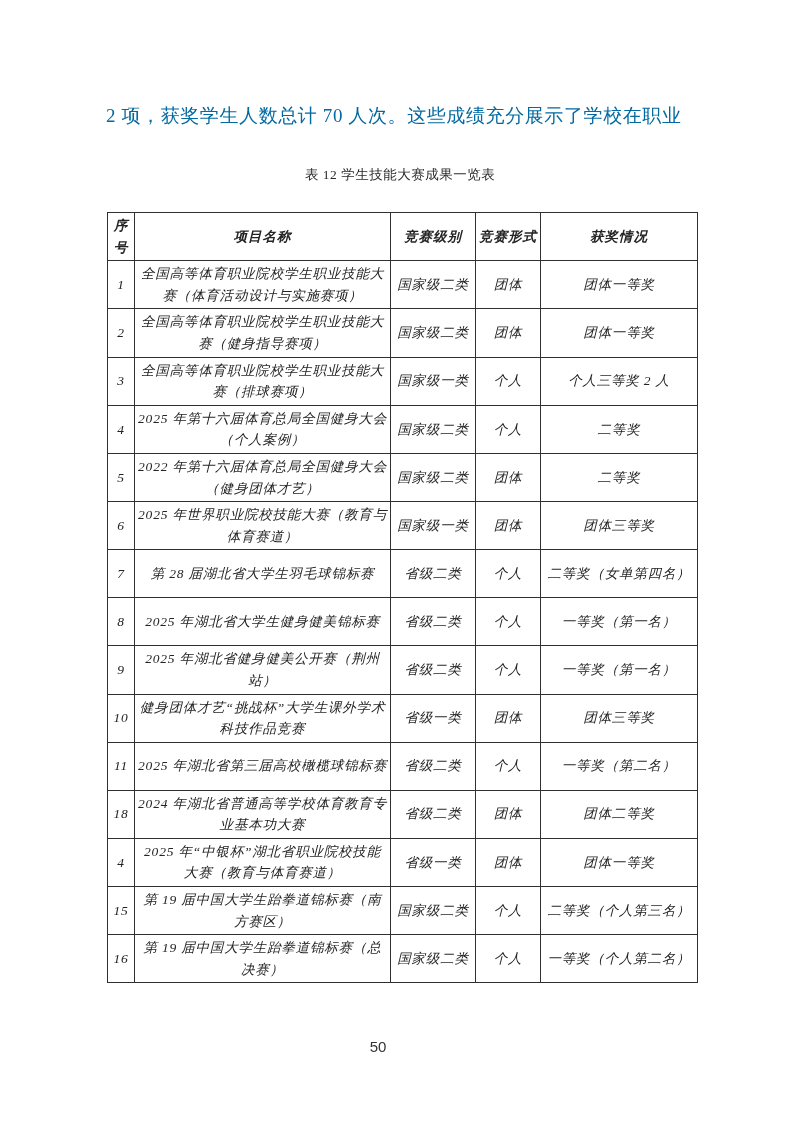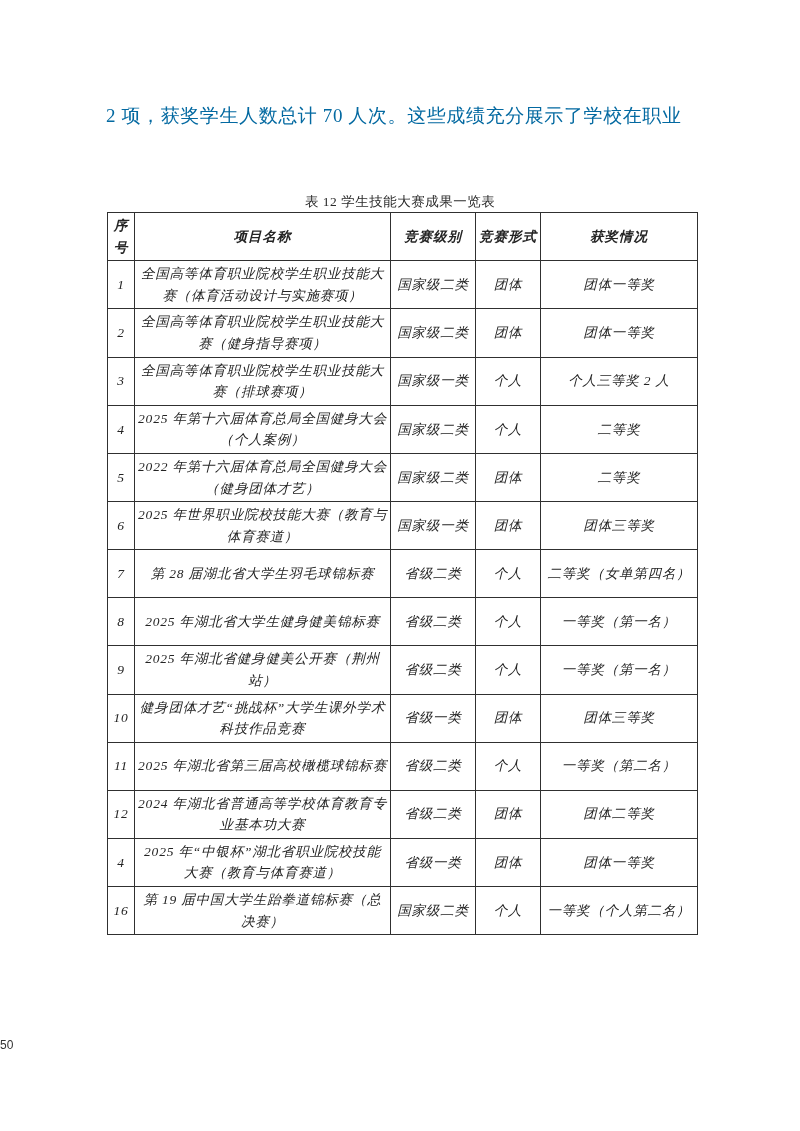--- a/index.html
+++ b/index.html
@@ -27,21 +27,21 @@
   .para-line {
     font-size: 19px;
     line-height: 47px;
     letter-spacing: 0.6px;
     white-space: nowrap;
     color: #0369a1;
   }
   
   .caption {
     position: absolute;
-    top: 193px;
+    top: 166px;
     left: 0;
     width: 800px;
     text-align: center;
     font-size: 13.5px;
     letter-spacing: 0.5px;
     color: #2a2a2a;
   }
   
   table.results {
     position: absolute;
@@ -73,21 +73,22 @@
   table.results tbody td {
     height: 48px;
     font-weight: normal;
   }
   
   .page-number {
     position: absolute;
     top: 1038px;
     left: 0;
     width: 756px;
-    font-size: 12px;
+    text-align: center;
+    font-size: 15px;
     font-family: "Liberation Sans", "DejaVu Sans", sans-serif;
     color: #333333;
   }
 </style>
 </head>
 <body>
 
 <div class="page">
 
   <div class="para">
@@ -185,34 +186,41 @@
           <td>团体三等奖</td>
         </tr>
         <tr>
           <td>11</td>
           <td>2025 年湖北省第三届高校橄榄球锦标赛</td>
           <td>省级二类</td>
           <td>个人</td>
           <td>一等奖（第二名）</td>
         </tr>
         <tr>
-          <td>12</td>
+          <td>18</td>
           <td>2024 年湖北省普通高等学校体育教育专业基本功大赛</td>
           <td>省级二类</td>
           <td>团体</td>
           <td>团体二等奖</td>
         </tr>
         <tr>
           <td>4</td>
           <td>2025 年“中银杯”湖北省职业院校技能大赛（教育与体育赛道）</td>
           <td>省级一类</td>
           <td>团体</td>
           <td>团体一等奖</td>
         </tr>
         <tr>
+          <td>15</td>
+          <td>第 19 届中国大学生跆拳道锦标赛（南方赛区）</td>
+          <td>国家级二类</td>
+          <td>个人</td>
+          <td>二等奖（个人第三名）</td>
+        </tr>
+        <tr>
           <td>16</td>
           <td>第 19 届中国大学生跆拳道锦标赛（总决赛）</td>
           <td>国家级二类</td>
           <td>个人</td>
           <td>一等奖（个人第二名）</td>
         </tr>
       </tbody>
   </table>
 
   <div class="page-number">50</div>

